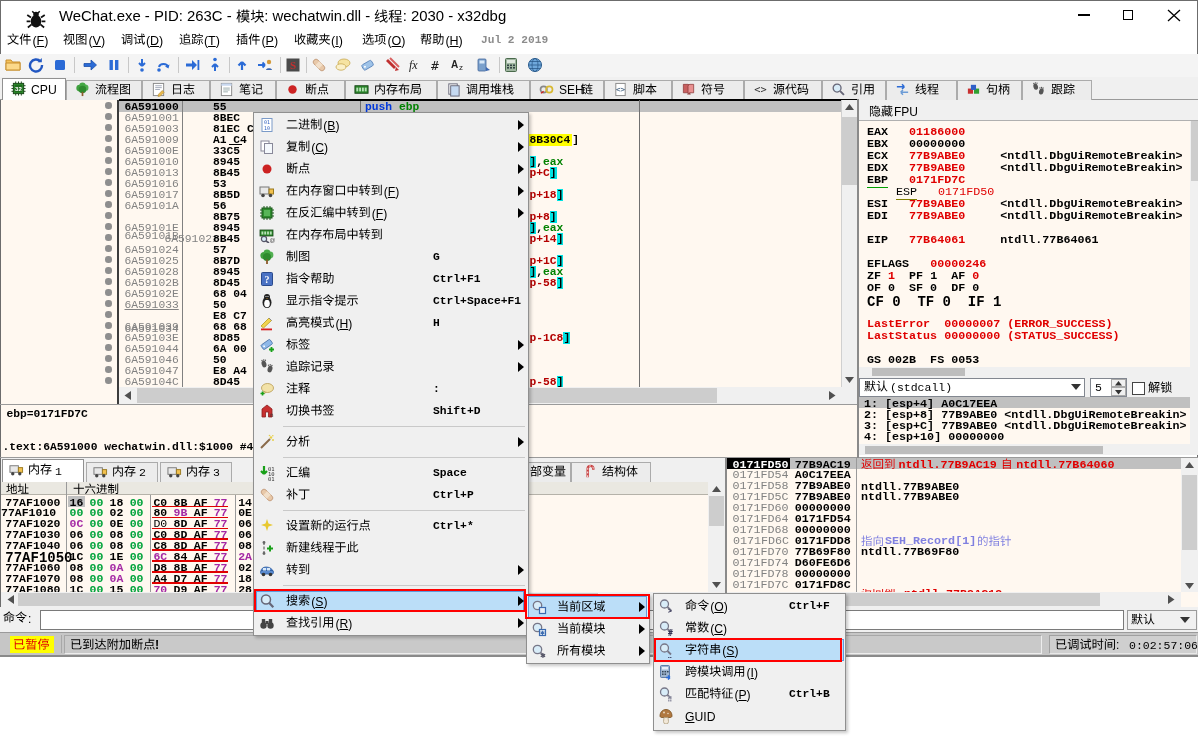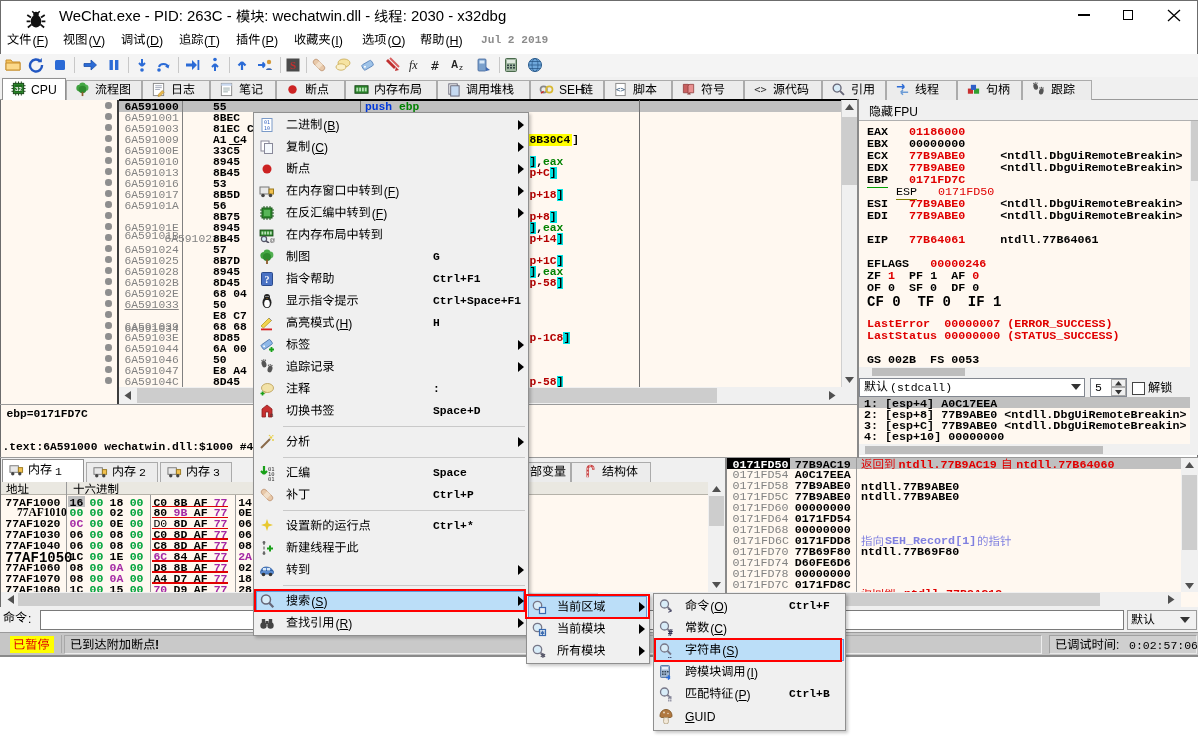--- a/index.html
+++ b/index.html
@@ -808,21 +808,21 @@
     <div style="position:absolute;left:68.5px;top:1.5px;font-family:'Liberation Mono';font-size:11.5px;font-weight:700;color:#000;line-height:1">16</div>
     <div style="position:absolute;left:88.6px;top:1.5px;font-family:'Liberation Mono';font-size:11.5px;font-weight:700;color:#00A33B;line-height:1">00</div>
     <div style="position:absolute;left:108.6px;top:1.5px;font-family:'Liberation Mono';font-size:11.5px;font-weight:700;color:#000;line-height:1">18</div>
     <div style="position:absolute;left:128.7px;top:1.5px;font-family:'Liberation Mono';font-size:11.5px;font-weight:700;color:#00A33B;line-height:1">00</div>
     <div style="position:absolute;left:152.4px;top:1.5px;font-family:'Liberation Mono';font-size:11.5px;font-weight:700;color:#000;line-height:1">C0</div>
     <div style="position:absolute;left:172.5px;top:1.5px;font-family:'Liberation Mono';font-size:11.5px;font-weight:700;color:#000;line-height:1">8B</div>
     <div style="position:absolute;left:192.8px;top:1.5px;font-family:'Liberation Mono';font-size:11.5px;font-weight:700;color:#000;line-height:1">AF</div>
     <div style="position:absolute;left:212.7px;top:1.5px;font-family:'Liberation Mono';font-size:11.5px;font-weight:700;color:#A428A4;line-height:1">77</div>
     <div style="position:absolute;left:237.2px;top:1.5px;font-family:'Liberation Mono';font-size:11.5px;font-weight:700;color:#000;line-height:1">14</div>
     <div style="position:absolute;left:151.4px;top:10.7px;width:76px;height:1.5px;background:#E00000"></div>
-    <div style="position:absolute;left:16px;top:12.43px;font-family:Liberation Serif, serif;font-size:11.5px;font-weight:700;line-height:1;white-space:pre">77AF1010</div>
+    <div style="position:absolute;left:0;top:12.43px;font-family:Liberation Mono, monospace;font-size:11.5px;font-weight:700;line-height:1;white-space:pre">77AF1010</div>
     <div style="position:absolute;left:68.5px;top:12.43px;font-family:'Liberation Mono';font-size:11.5px;font-weight:700;color:#00A33B;line-height:1">00</div>
     <div style="position:absolute;left:88.6px;top:12.43px;font-family:'Liberation Mono';font-size:11.5px;font-weight:700;color:#00A33B;line-height:1">00</div>
     <div style="position:absolute;left:108.6px;top:12.43px;font-family:'Liberation Mono';font-size:11.5px;font-weight:700;color:#000;line-height:1">02</div>
     <div style="position:absolute;left:128.7px;top:12.43px;font-family:'Liberation Mono';font-size:11.5px;font-weight:700;color:#00A33B;line-height:1">00</div>
     <div style="position:absolute;left:152.4px;top:12.43px;font-family:'Liberation Mono';font-size:11.5px;font-weight:700;color:#000;line-height:1">80</div>
     <div style="position:absolute;left:172.5px;top:12.43px;font-family:'Liberation Mono';font-size:11.5px;font-weight:700;color:#A428A4;line-height:1">9B</div>
     <div style="position:absolute;left:192.8px;top:12.43px;font-family:'Liberation Mono';font-size:11.5px;font-weight:700;color:#000;line-height:1">AF</div>
     <div style="position:absolute;left:212.7px;top:12.43px;font-family:'Liberation Mono';font-size:11.5px;font-weight:700;color:#A428A4;line-height:1">77</div>
     <div style="position:absolute;left:237.2px;top:12.43px;font-family:'Liberation Mono';font-size:11.5px;font-weight:700;color:#000;line-height:1">0E</div>
     <div style="position:absolute;left:151.4px;top:21.63px;width:76px;height:1.5px;background:#E00000"></div>
@@ -1294,21 +1294,21 @@
     <text x="11" y="14" font-size="6" font-family="monospace" fill="#333">n</text>
   </svg>
 <div style="position:absolute;left:286px;top:404.2px;line-height:0">
     <svg width="48.4" height="15.1" style="overflow:visible" fill="#000">
       <use href="#g5207" transform="translate(0.0,10.65) scale(0.01210,-0.01210)"></use>
       <use href="#g6362" transform="translate(12.1,10.65) scale(0.01210,-0.01210)"></use>
       <use href="#g4E66" transform="translate(24.2,10.65) scale(0.01210,-0.01210)"></use>
       <use href="#g7B7E" transform="translate(36.3,10.65) scale(0.01210,-0.01210)"></use>
     </svg>
   </div>
-<div style="position:absolute;left:433px;top:406px;font-family:'Liberation Mono',monospace;font-size:11.3px;color:#000;font-weight:700;white-space:pre;line-height:1;">Space+D</div>
+<div style="position:absolute;left:433px;top:406px;font-family:'Liberation Mono',monospace;font-size:11.3px;color:#000;font-weight:700;white-space:pre;line-height:1;">Shift+D</div>
 <div style="position:absolute;left:283px;top:426px;width:242px;height:1px;background:#C9C9C9"></div>
 <svg style="position:absolute;left:259px;top:434px" width="16" height="16" viewBox="0 0 16 16">
     <path d="M2 14L11 5" stroke="#8a6a4a" stroke-width="2"></path>
     <g fill="#E8D048">
       <circle cx="12" cy="3.5" r="1.2"></circle>
       <circle cx="14" cy="6" r="1"></circle>
       <circle cx="13.8" cy="1.8" r="0.8"></circle>
       <circle cx="10.5" cy="1.5" r="0.8"></circle>
     </g>
   </svg>

